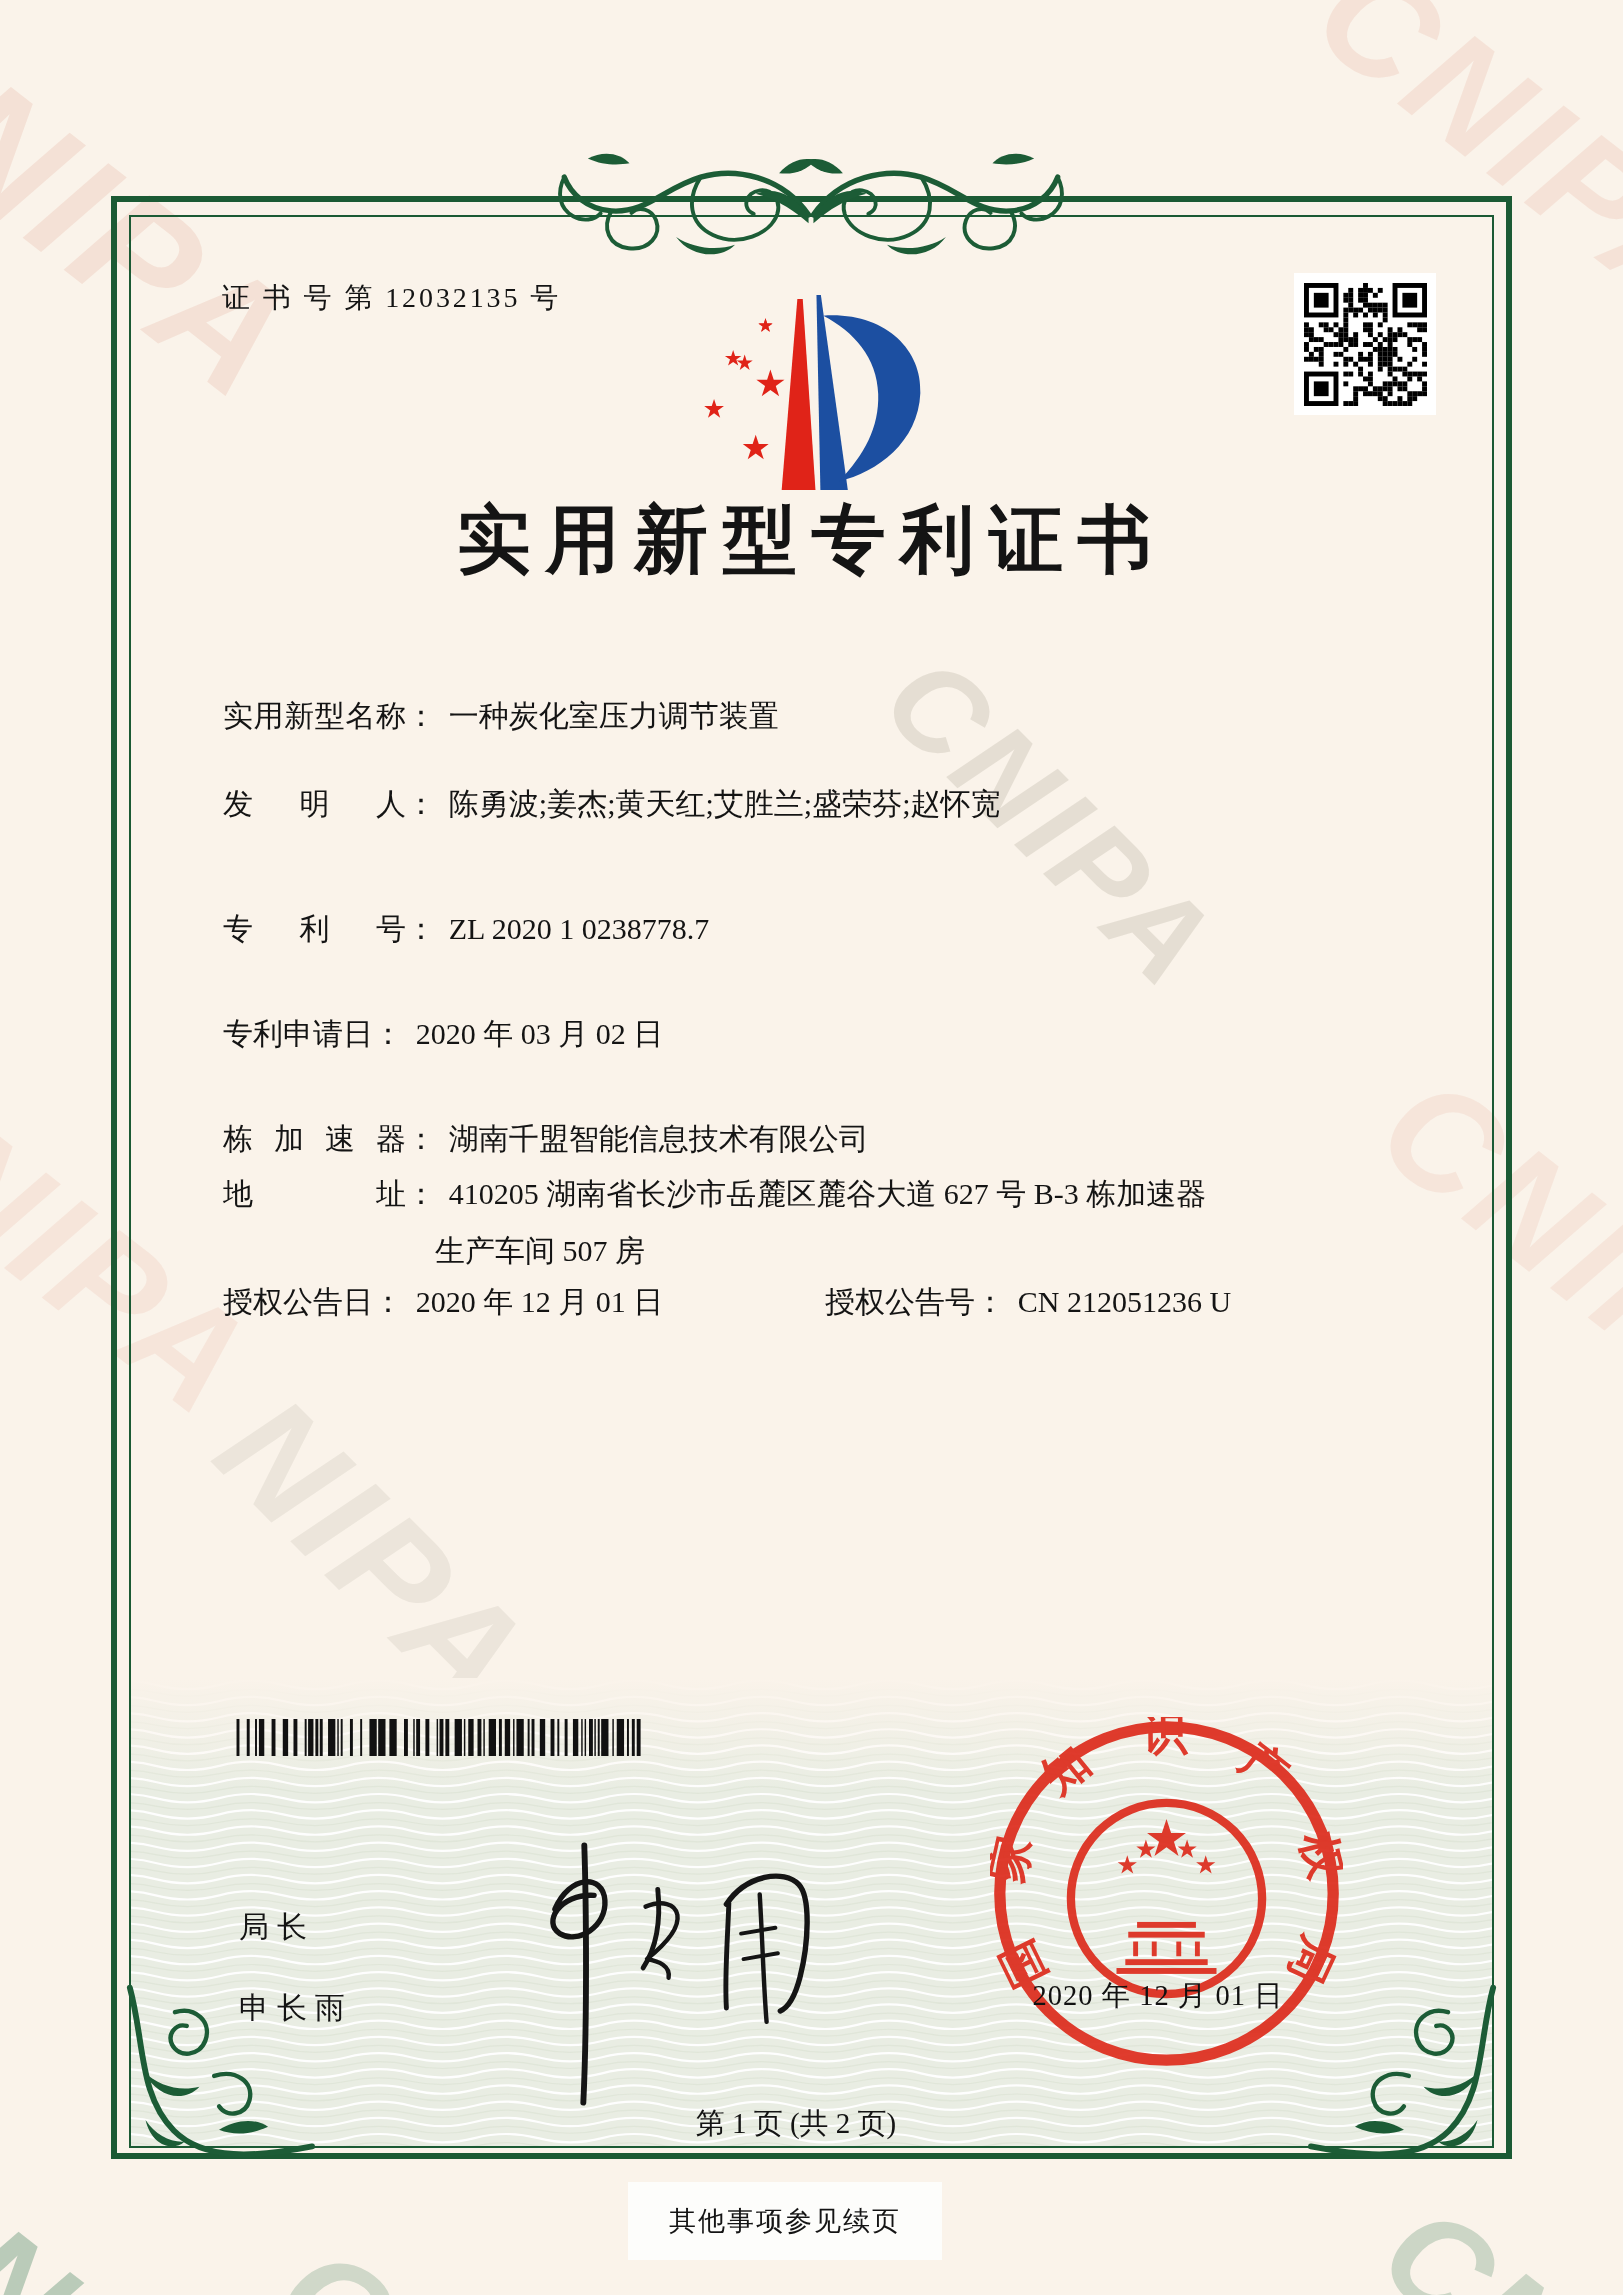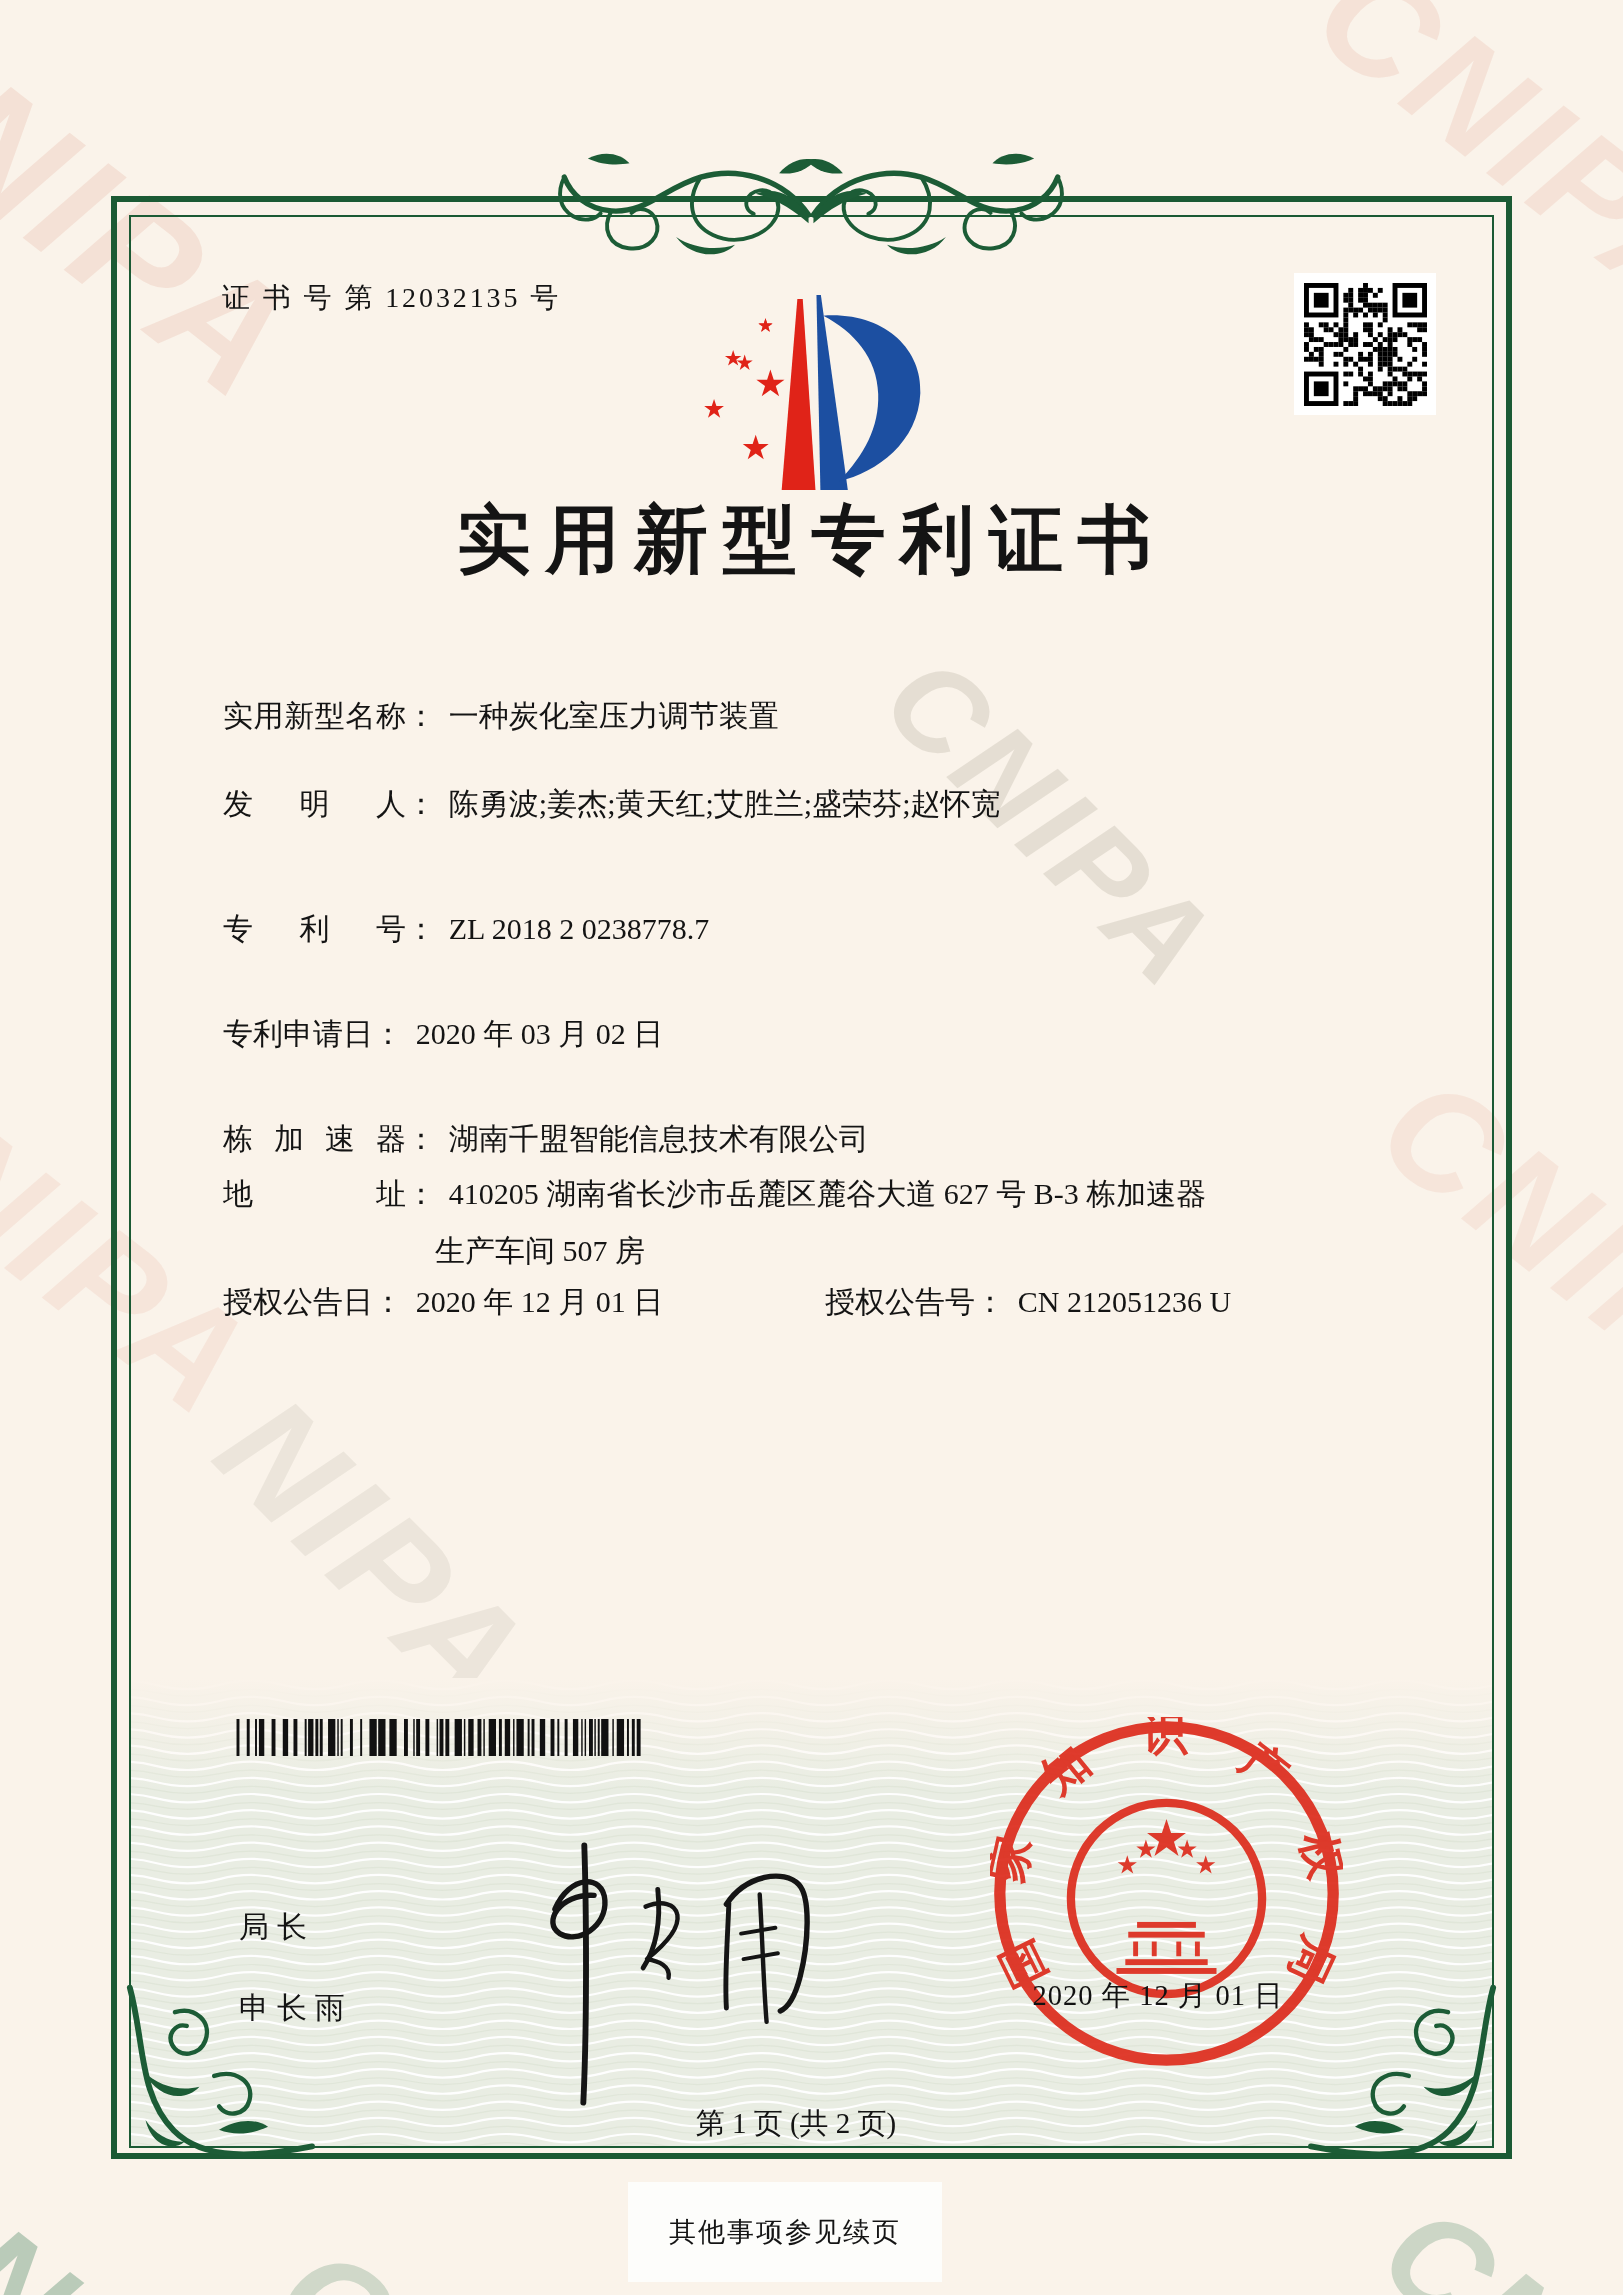--- a/index.html
+++ b/index.html
@@ -55,21 +55,21 @@
   .barcode{left:235px;top:1719px;z-index:3;}
   .officer-title{left:239px;top:1907px;font-size:30px;letter-spacing:7.9px;
     font-family:"Liberation Sans","DejaVu Sans",sans-serif;z-index:3;}
   .officer-name{left:239px;top:1988px;font-size:30px;letter-spacing:7.9px;
     font-family:"Liberation Sans","DejaVu Sans",sans-serif;z-index:3;}
   .signature{left:481px;top:1816px;z-index:4;}
   .seal{left:990px;top:1717px;z-index:4;}
   .seal-date{left:1001px;top:1977px;width:314px;text-align:center;
     font-size:28.5px;letter-spacing:1px;color:#111;z-index:5;white-space:nowrap;}
   .page-info{left:18px;top:2104px;width:1556px;text-align:center;font-size:29px;z-index:3;}
-  .footer-box{left:628px;top:2182px;width:314px;height:100px;background:#fdfdfb;z-index:3;
+  .footer-box{left:628px;top:2182px;width:314px;height:78px;background:#fdfdfb;z-index:3;
     display:flex;align-items:center;justify-content:center;}
   .footer-box span{font-size:27px;letter-spacing:2px;}
   .orn{z-index:3;pointer-events:none;}
 </style>
 </head>
 <body>
 
 <div id="wm-layer">
     <div class="wm" style="left: -83px; top: -34px; font-size: 162px; color: rgba(234, 188, 172, 0.32); transform: rotate(38deg);">CNIPA</div>
     <div class="wm" style="left: 1389px; top: -74px; font-size: 147px; color: rgba(234, 188, 172, 0.3); transform: rotate(38deg);">CNIPA</div>
@@ -368,21 +368,21 @@
 
 <div class="abs doc-title">实用新型专利证书</div>
 
 <div class="row" style="top:696px">
   <span class="lab">实用新型名称</span><span class="colon">：</span><span>一种炭化室压力调节装置</span>
 </div>
 <div class="row" style="top:784px">
   <span class="lab">发明人</span><span class="colon">：</span><span>陈勇波;姜杰;黄天红;艾胜兰;盛荣芬;赵怀宽</span>
 </div>
 <div class="row" style="top:909px">
-  <span class="lab">专利号</span><span class="colon">：</span><span>ZL 2018 2 0238778.7</span>
+  <span class="lab">专利号</span><span class="colon">：</span><span>ZL 2020 1 0238778.7</span>
 </div>
 <div class="row" style="top:1014px">
   <span class="lab plain">专利申请日</span><span class="colon">：</span><span>2020 年 03 月 02 日</span>
 </div>
 <div class="row" style="top:1119px">
   <span class="lab">栋加速器</span><span class="colon">：</span><span>湖南千盟智能信息技术有限公司</span>
 </div>
 <div class="row" style="top:1174px">
   <span class="lab">地址</span><span class="colon">：</span><span>410205 湖南省长沙市岳麓区麓谷大道 627 号 B-3 栋加速器</span>
 </div>

